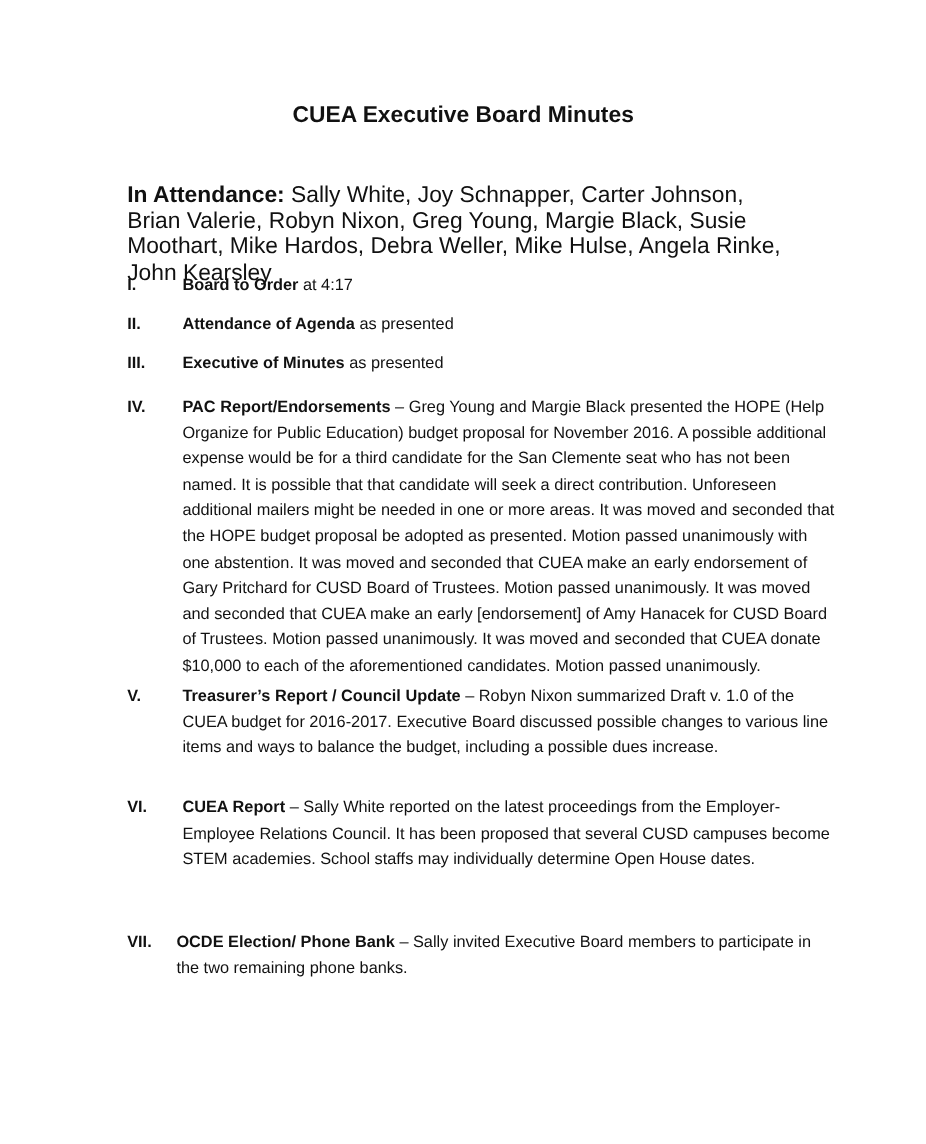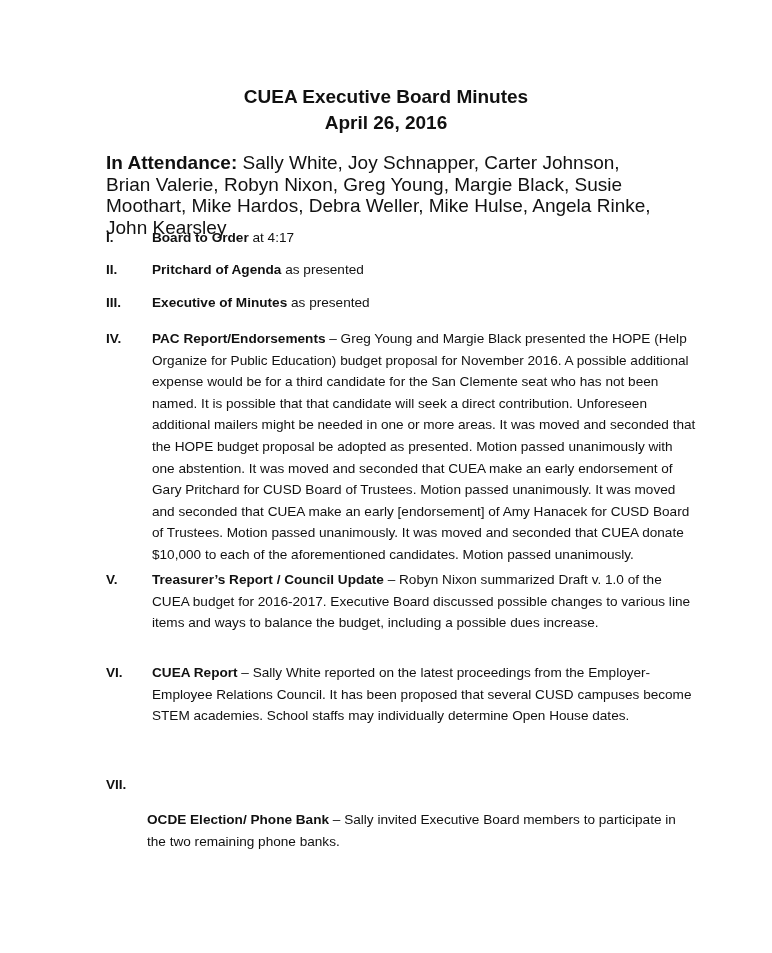--- a/index.html
+++ b/index.html
@@ -9,39 +9,38 @@
   .title { position:absolute; left:0; width:772px; text-align:center; font-weight:bold;
            font-size:19px; line-height:26px; color:#111; }
   .t1 { top:84px; }
   .t2 { top:110px; }
   .attend { position:absolute; left:106px; top:152px; width:560px; font-size:19px;
             line-height:21.6px; }
   .b { font-weight:bold; }
   .item { position:absolute; left:106px; width:590px; font-size:13.6px; line-height:21.6px; }
   .num { position:absolute; left:0; top:0; font-weight:bold; }
   .body { position:absolute; left:46px; top:0; width:545px; }
-  .item7 .body { left:41px; width:550px;margin-top:35px; }
+  .item7 .body { left:41px; width:550px; }
 </style>
 </head>
 <body>
 
 <div class="page">
   <div class="title t1">CUEA Executive Board Minutes</div>
-  <div class="title t2">April 26, 2016</div>
 
   <div class="attend"><span class="b">In Attendance:</span><span> Sally White, Joy Schnapper, Carter Johnson, Brian Valerie, Robyn Nixon, Greg Young, Margie Black, Susie Moothart, Mike Hardos, Debra Weller, Mike Hulse, Angela Rinke, John Kearsley</span></div>
 
   <div class="item" style="top:227px;">
     <span class="num">I.</span>
     <div class="body"><span class="b">Board to Order</span><span> at 4:17</span></div>
   </div>
 
   <div class="item" style="top:259px;">
     <span class="num">II.</span>
-    <div class="body"><span class="b">Pritchard of Agenda</span><span> as presented</span></div>
+    <div class="body"><span class="b">Attendance of Agenda</span><span> as presented</span></div>
   </div>
 
   <div class="item" style="top:292px;">
     <span class="num">III.</span>
     <div class="body"><span class="b">Executive of Minutes</span><span> as presented</span></div>
   </div>
 
   <div class="item" style="top:328px;">
     <span class="num">IV.</span>
     <div class="body"><span class="b">PAC Report/Endorsements</span><span> – Greg Young and Margie Black presented the HOPE (Help Organize for Public Education) budget proposal for November 2016. A possible additional expense would be for a third candidate for the San Clemente seat who has not been named. It is possible that that candidate will seek a direct contribution. Unforeseen additional mailers might be needed in one or more areas. It was moved and seconded that the HOPE budget proposal be adopted as presented. Motion passed unanimously with one abstention. It was moved and seconded that CUEA make an early endorsement of Gary Pritchard for CUSD Board of Trustees. Motion passed unanimously. It was moved and seconded that CUEA make an early [endorsement] of Amy Hanacek for CUSD Board of Trustees. Motion passed unanimously. It was moved and seconded that CUEA donate $10,000 to each of the aforementioned candidates. Motion passed unanimously.</span></div>

